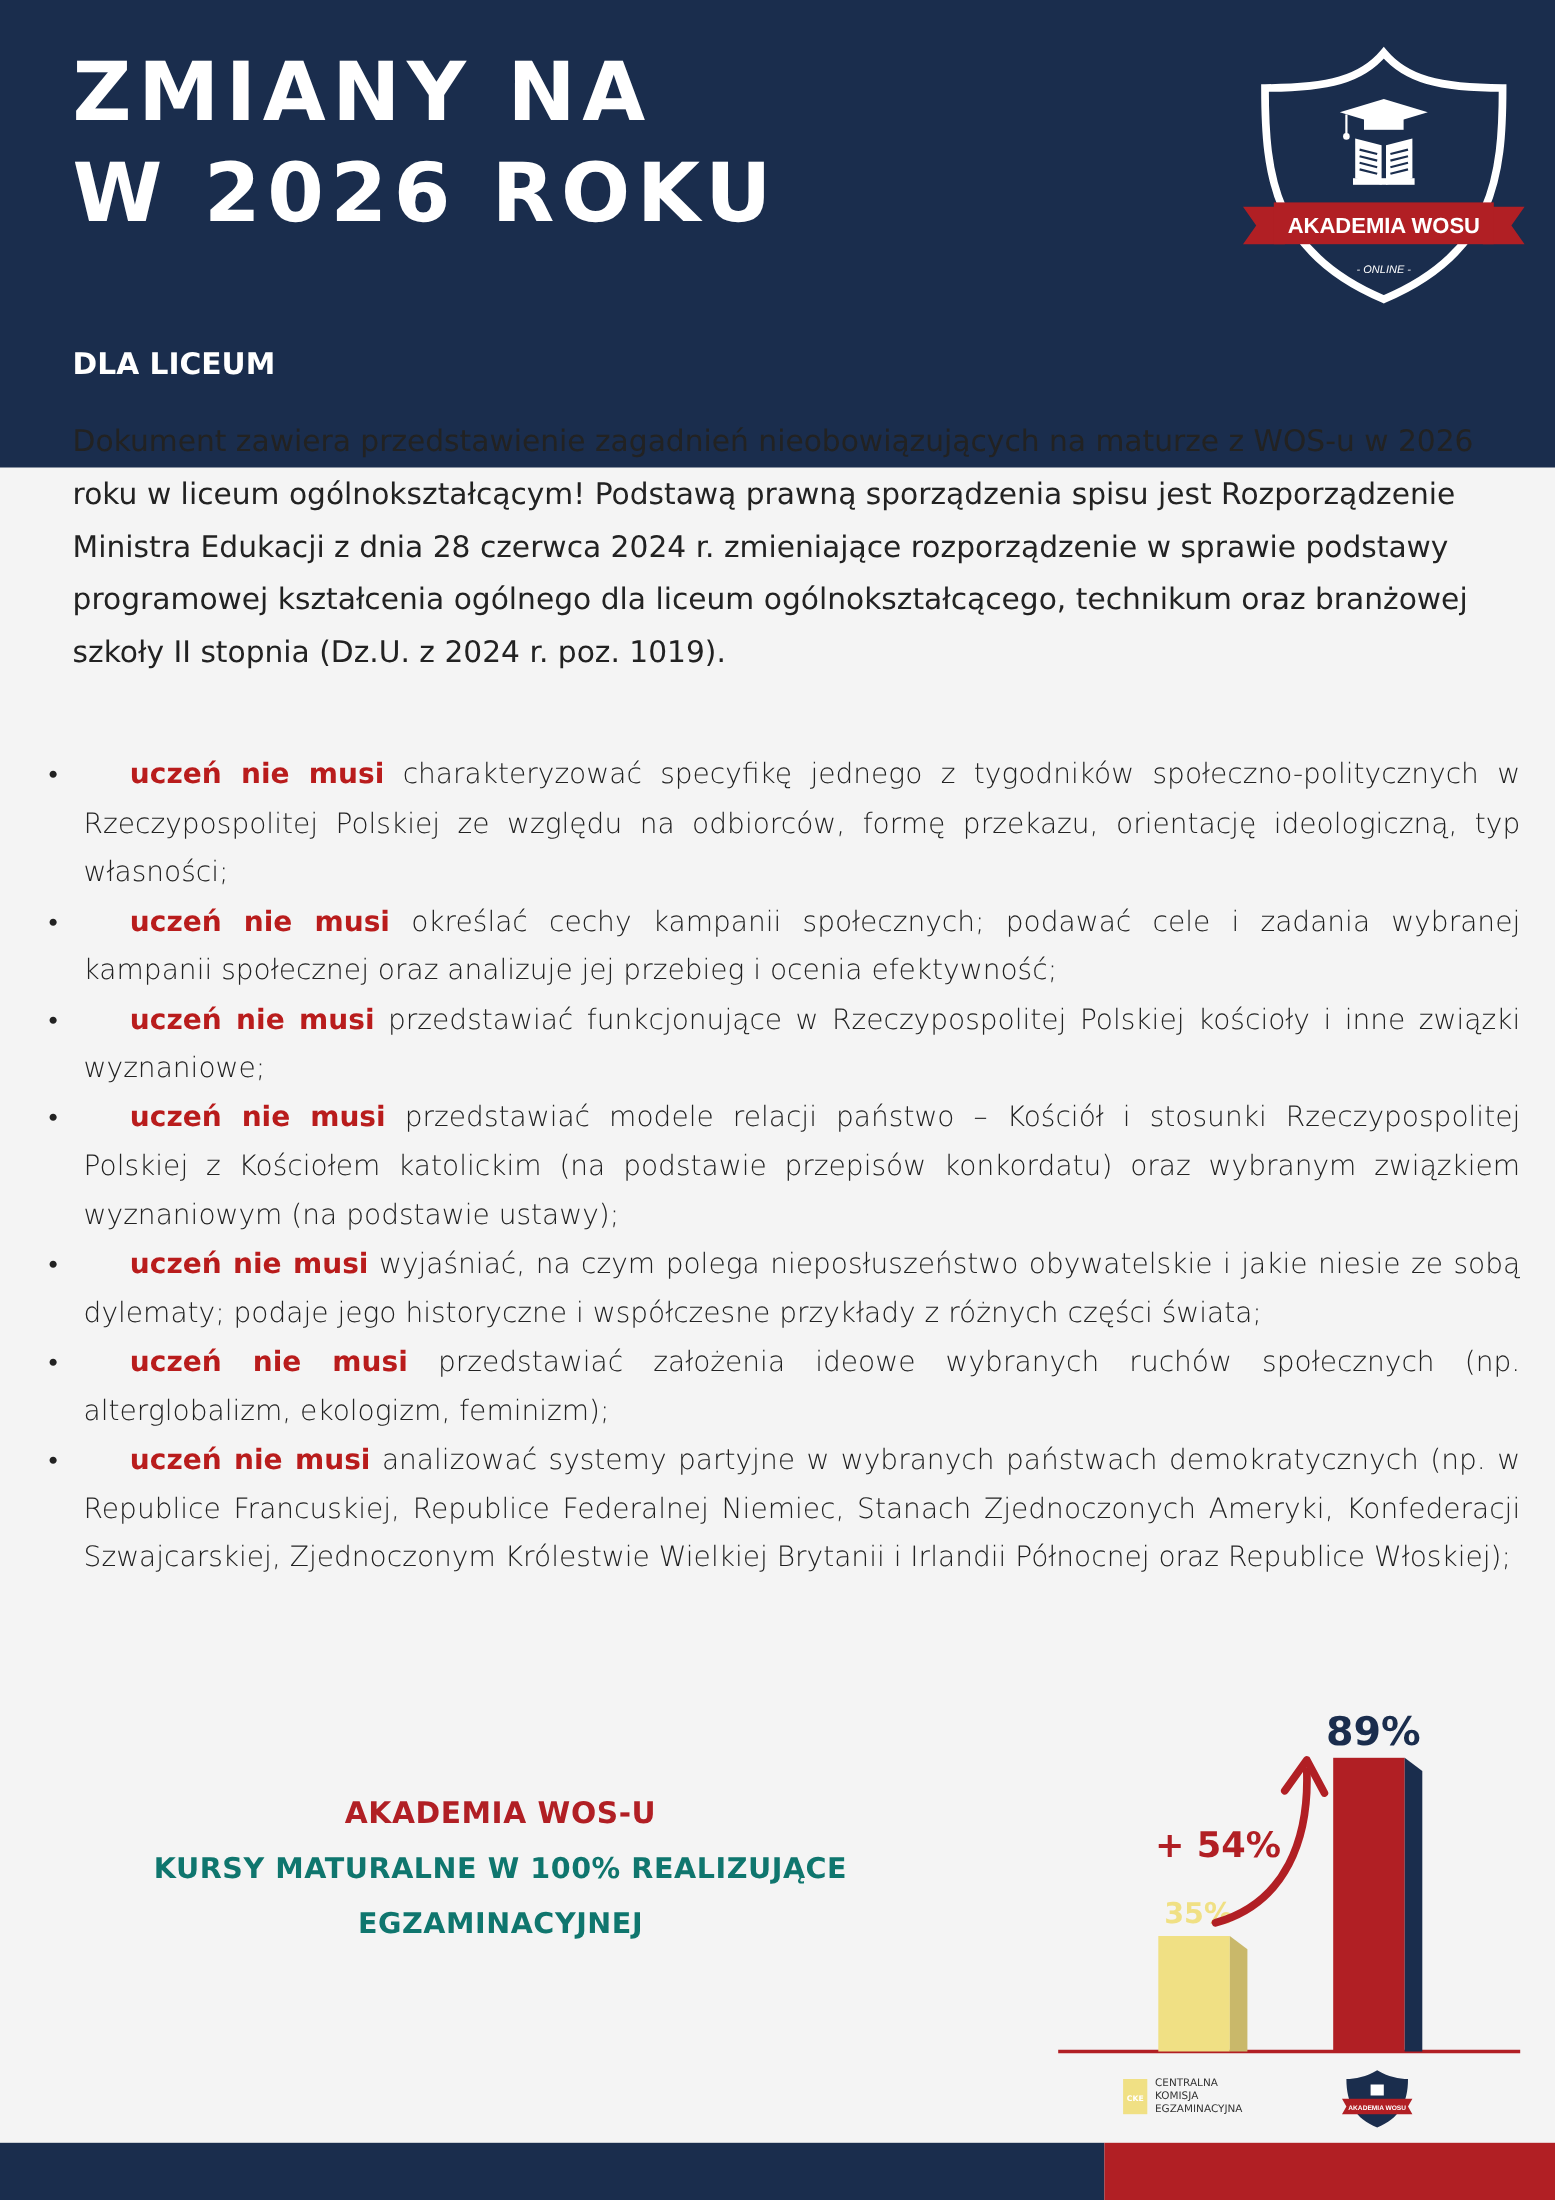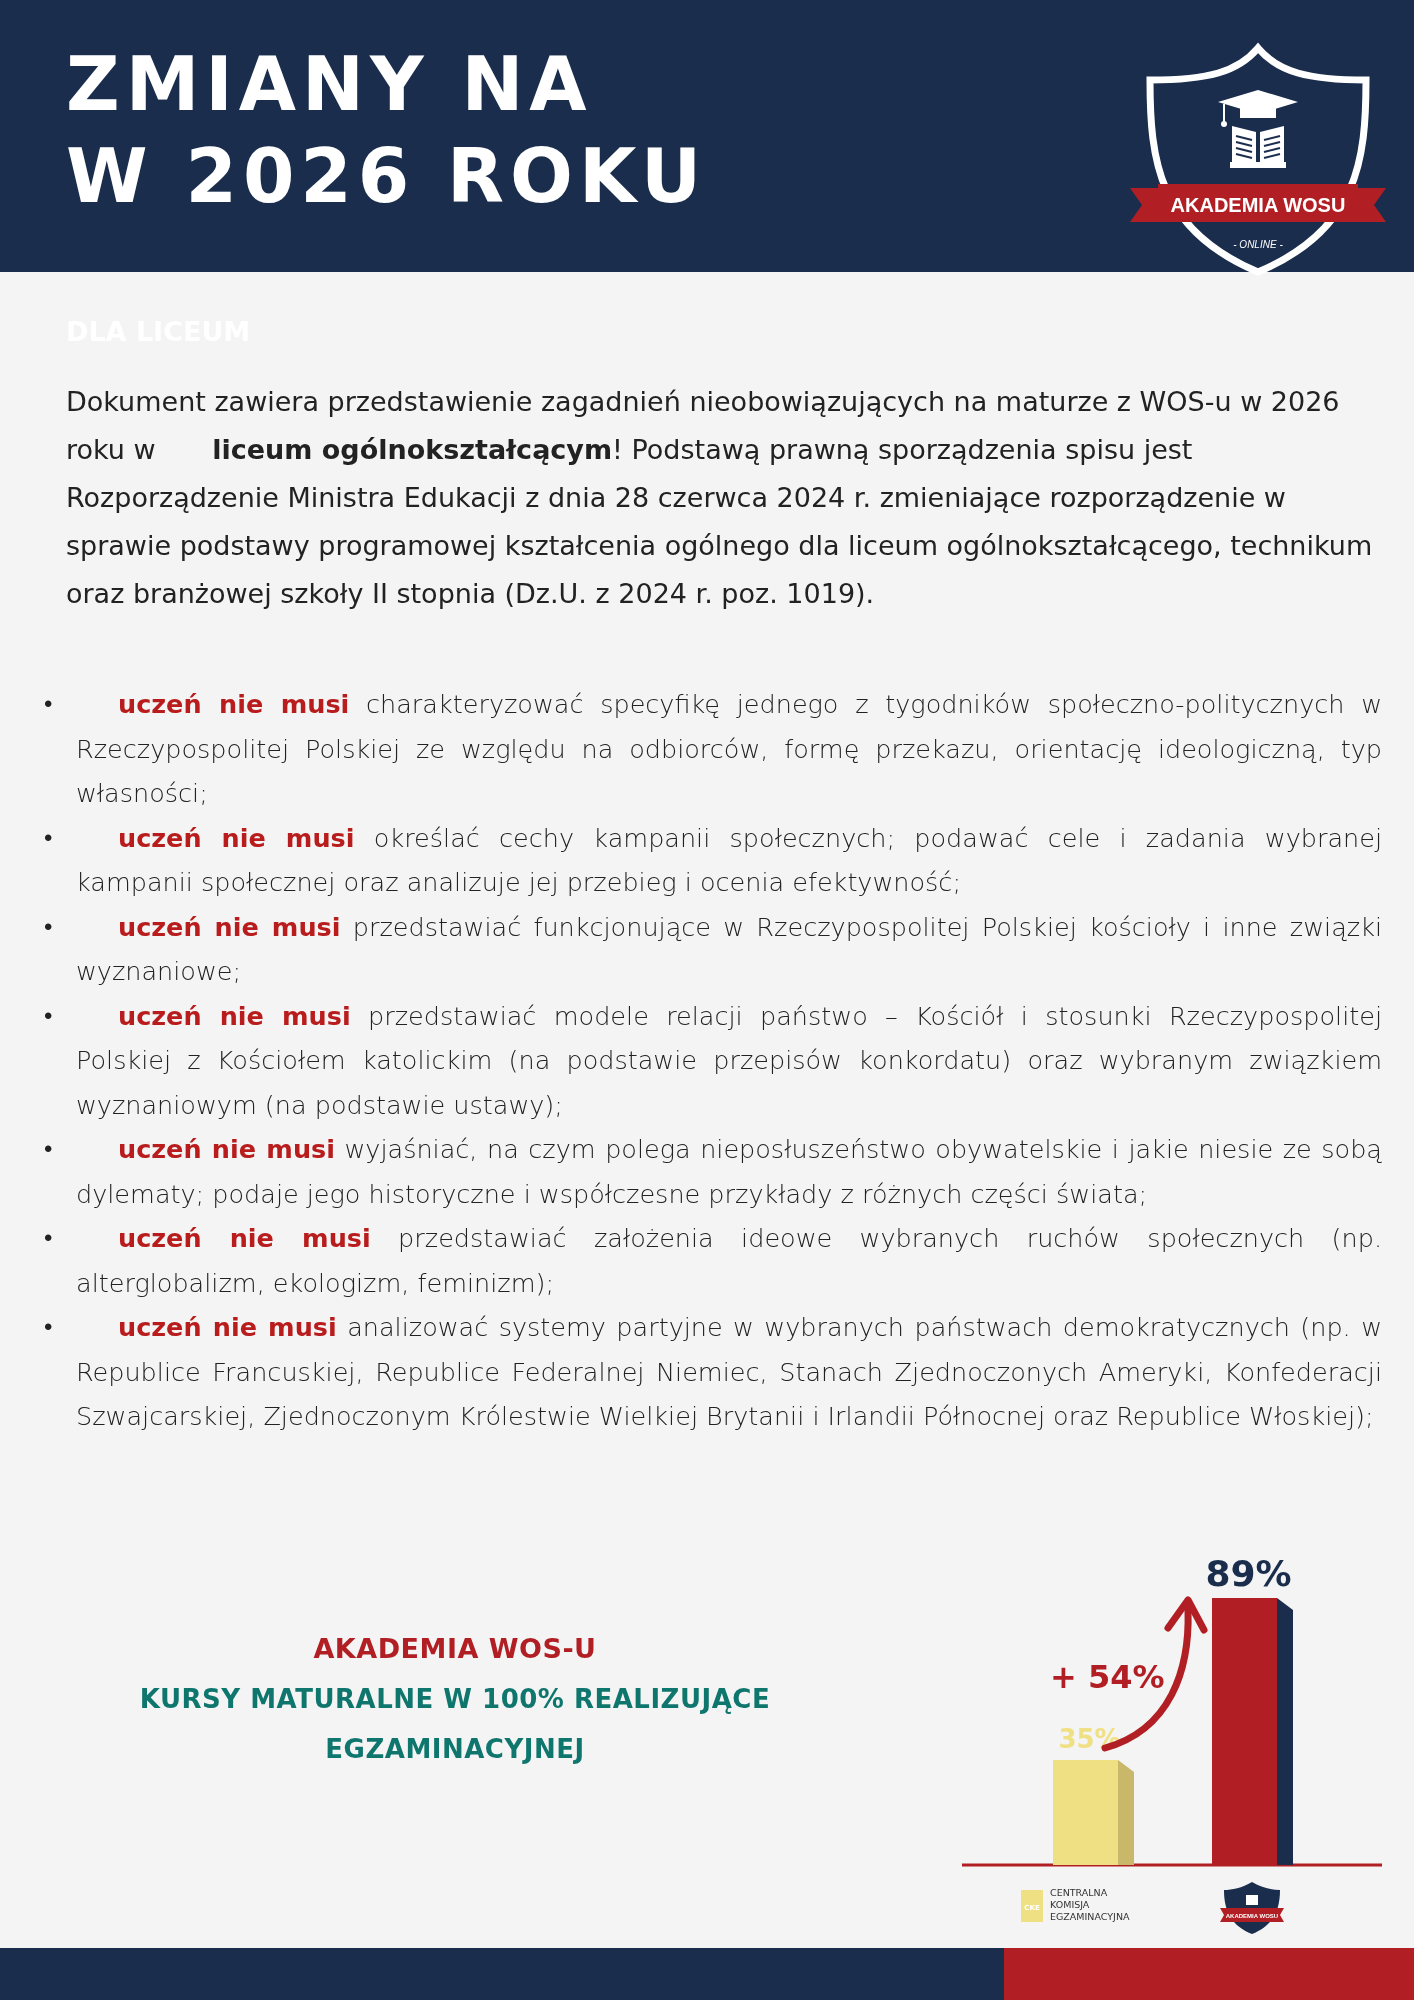--- a/index.html
+++ b/index.html
@@ -1,39 +1,39 @@
 <!DOCTYPE html>
 <html><head>
   <meta charset="utf-8">
   <style>
     * { box-sizing: border-box; margin: 0; padding: 0; }
     html, body { width: 1414px; height: 2000px; background: #f4f4f4; overflow: hidden; }
     body { font-family: "DejaVu Sans", sans-serif; color: #222; position: relative; }
 
     .header {
-      position: absolute; left: 0; top: 0; width: 1414px; height: 272px;
+      position: absolute; left: 0; top: 0; width: 1414px; height: 425px;
       background: #1a2d4d;
     }
     .header-title {
       position: absolute; left: 66px; top: 38px; width: 900px;
       color: #fff; font-family: "DejaVu Sans", sans-serif; font-weight: bold;
       font-size: 74px; line-height: 92px; letter-spacing: 6px;
     }
     .header-title div { white-space: nowrap; }
     .header-sub {
       position: absolute; left: 66px; top: 316px;
       color: #fff; font-weight: bold; font-size: 27px; letter-spacing: 0px;
     }
     .logo { position: absolute; left: 1128px; top: 40px; width: 260px; height: 240px; }
 
     .intro {
       position: absolute; left: 66px; top: 378px; width: 1316px;
       font-size: 27px; line-height: 48px; color: #222;
     }
-    .intro b { font-weight: bold; margin-left: 48px; }
+    .intro b { font-weight: normal; }
 
     .list {
       position: absolute; left: 40px; top: 682px; width: 1342px;
       list-style: none;
     }
     .list li {
       position: relative; padding-left: 36px;
       font-size: 25.5px; line-height: 44.5px; text-align: justify;
       color: #222; font-weight: 300;
     }

